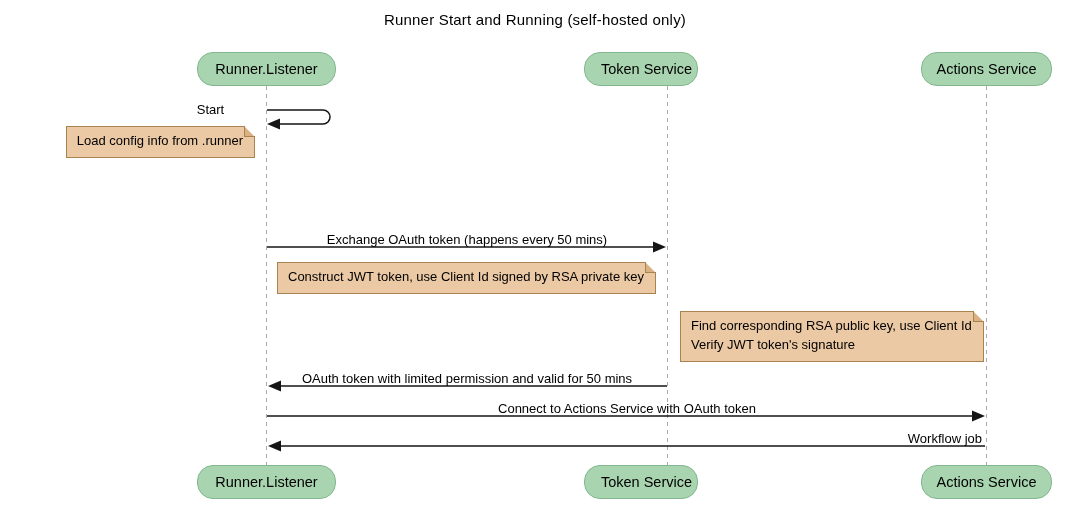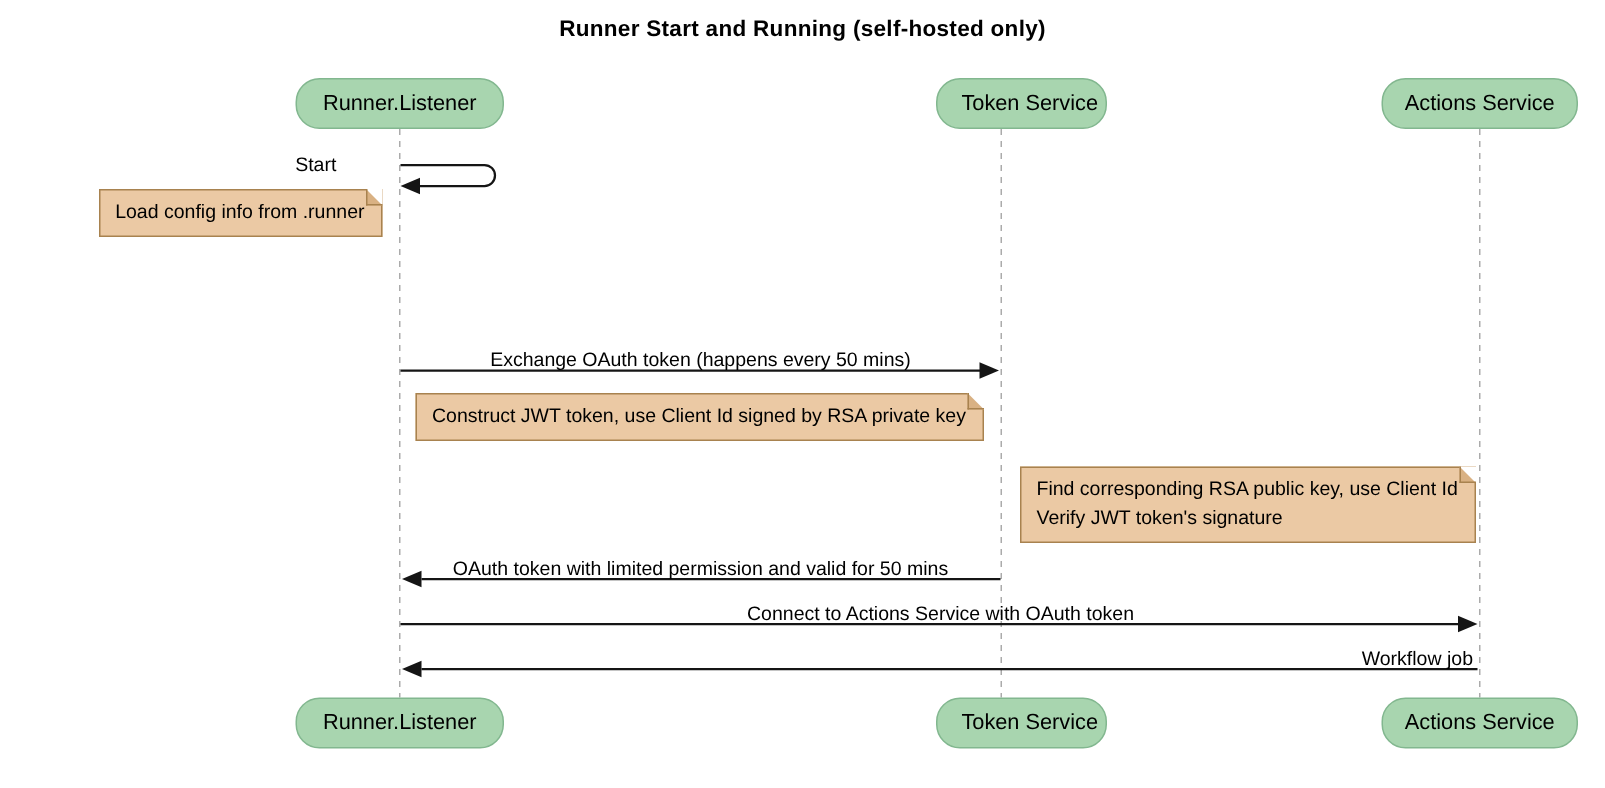--- a/index.html
+++ b/index.html
@@ -1,27 +1,27 @@
 <!DOCTYPE html>
 <html style="--participant_fill: #A8D5AF; --participant_border: #82B78F; --note_fill: #EBC9A4; --note_border: #A8824F; --note_fold: #D9B183; --lifeline: #ABABAB; --arrow: #151515; --text: #000000;"><head>
 <meta charset="utf-8">
 <style>
   html,body{margin:0;padding:0;background:#ffffff;}
   body{font-family:"Liberation Sans",sans-serif;color:var(--text,#000);}
   #canvas{position:relative;width:1070px;height:525px;background:#fff;overflow:hidden;}
 
   .title{position:absolute;top:11px;left:0;width:100%;text-align:center;
-         font-size:15px;font-weight:bold;letter-spacing:.2px;}
+         font-size:15px;font-weight:normal;letter-spacing:.2px;}
 
   .participant{position:absolute;height:34px;box-sizing:border-box;
     background:var(--participant_fill);border:1px solid var(--participant_border);
     border-radius:16px;display:flex;align-items:center;justify-content:center;
     font-size:14.5px;}
   .p-runner{left:197px;width:139px;}
-  .p-token{left:624px;width:114px;padding-left:11px;}
+  .p-token{left:584px;width:114px;padding-left:11px;}
   .p-actions{left:921px;width:131px;}
   .row-top{top:52px;}
   .row-bottom{top:465px;}
 
   svg.lines{position:absolute;left:0;top:0;pointer-events:none;}
   .lifeline{stroke:var(--lifeline);stroke-width:1;stroke-dasharray:4 4;fill:none;}
   .msgline{stroke:var(--arrow);stroke-width:1.5;fill:none;}
   .arrowhead{fill:var(--arrow);stroke:none;}
 
   .msg-label{position:absolute;font-size:13px;white-space:nowrap;}

